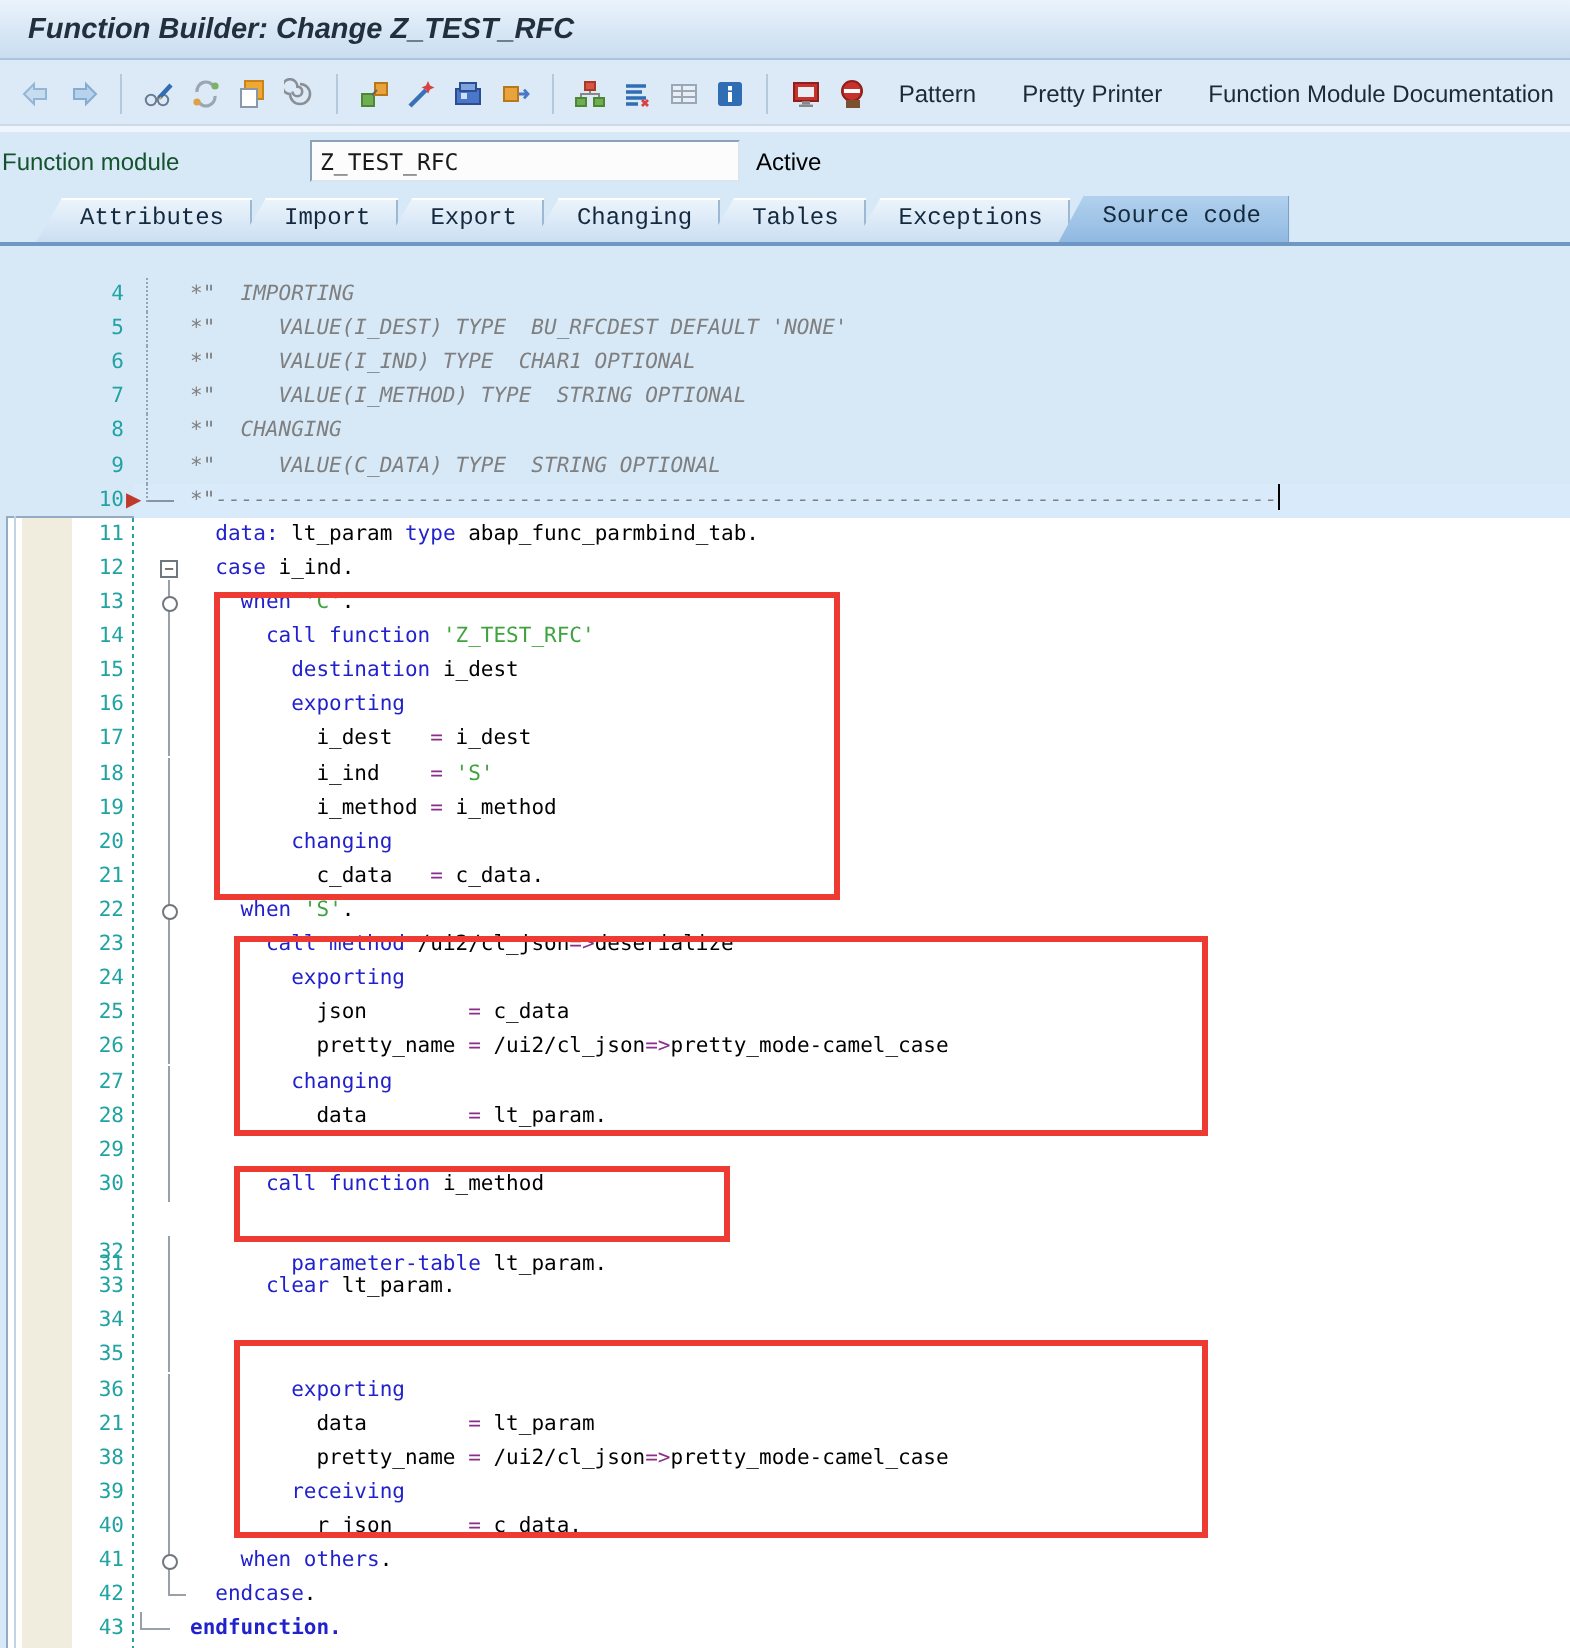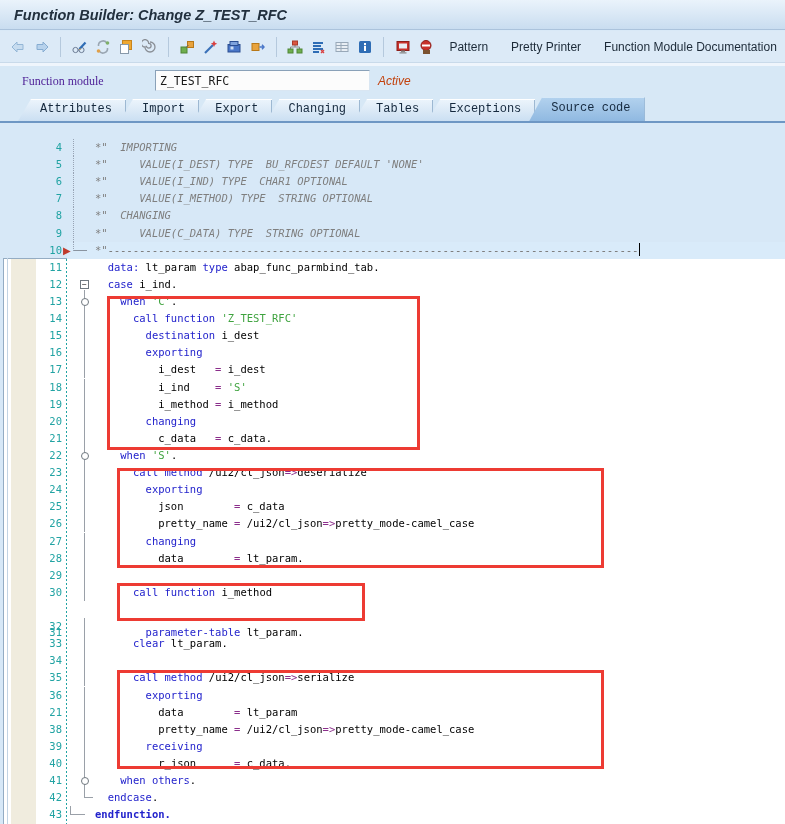--- a/index.html
+++ b/index.html
@@ -16,25 +16,25 @@
     background:#DCEAF7; display:flex; align-items:center; gap:7px; padding-left:10px;
     border-bottom:1px solid #C9DAEA; }
   .tb-sep { width:1px; height:20px; background:#B5C9DD; margin:0 3px; }
   .tb-ic { width:17px; height:17px; display:flex; align-items:center; justify-content:center; cursor:pointer; }
   .tb-ic svg { width:16px; height:16px; }
   .tb-btn { font-size:12px; color:#1C2A38; padding:2px 8px; cursor:pointer; white-space:nowrap; }
 
   .band { position:absolute; left:0; top:63px; width:785px; height:3px; background:#EFF5FC; }
 
   .formrow { position:absolute; left:0; top:66px; width:785px; height:29px; background:#D7E8F6; }
-  .formrow .lbl { position:absolute; left:22px; top:8px; font-size:12px; color:#4c1d95;font-family:Liberation Serif, serif; }
+  .formrow .lbl { position:absolute; left:1px; top:8px; font-size:12px; color:#14532d; }
   .formrow input { position:absolute; left:155px; top:4px; width:215px; height:21px;
     background:#FCFCFC; border:1px solid #8AA1B8; border-bottom-color:#D9E6F2; border-right-color:#D9E6F2;
     font-family:"DejaVu Sans Mono", monospace; font-size:11.5px; color:#1A1A1A; padding:0 4px; }
-  .formrow .status { position:absolute; left:378px; top:8px; font-size:12px; color:#c2410c;font-style:italic; }
+  .formrow .status { position:absolute; left:378px; top:8px; font-size:12px; color:#000000; }
 
   .tabrow { position:absolute; left:0; top:95px; width:785px; height:28px; background:#D7E8F6; }
   .tabline { position:absolute; left:0; top:121px; width:785px; height:2px; background:#6E97C4; }
   .tabs { position:absolute; left:24px; bottom:2px; display:flex; align-items:flex-end;font-family:Liberation Mono, monospace; }
   .tab { position:relative; height:22px; padding:3px 14px 0 22px; margin-left:-6px;
     font-size:12px; color:#15293E; cursor:pointer;
     background:linear-gradient(#EDF5FC,#CBDFF2);
     clip-path:polygon(13px 0, 100% 0, 100% 100%, 0 100%);
     box-shadow:inset 0 1px 0 #FFFFFF, inset -1px 0 0 #9DB8D2; }
   .tab.sel { height:24px; padding-top:4px; background:linear-gradient(#B3D2EE,#90B9E1);
@@ -384,21 +384,20 @@
       <span class="ct"><span>      </span><span class="k">clear</span><span> lt_param.</span></span>
     </div>
     <div class="crow" style="top: 652px;">
       <span class="lnum">34</span>
       <span class="fold f-l"></span>
       <span class="ct"></span>
     </div>
     <div class="crow" style="top: 669px;">
       <span class="lnum">35</span>
       <span class="fold f-l"></span>
-      <span class="ct"><span>      </span><span class="k">call method</span><span> /ui2/cl_json</span><span class="o">=&gt;</span><span>serialize</span></span>
     </div>
     <div class="crow" style="top: 687px;">
       <span class="lnum">36</span>
       <span class="fold f-l"></span>
       <span class="ct"><span>        </span><span class="k">exporting</span></span>
     </div>
     <div class="crow" style="top: 704px;">
       <span class="lnum">21</span>
       <span class="fold f-l"></span>
       <span class="ct"><span>          data        </span><span class="o">=</span><span> lt_param</span></span>

